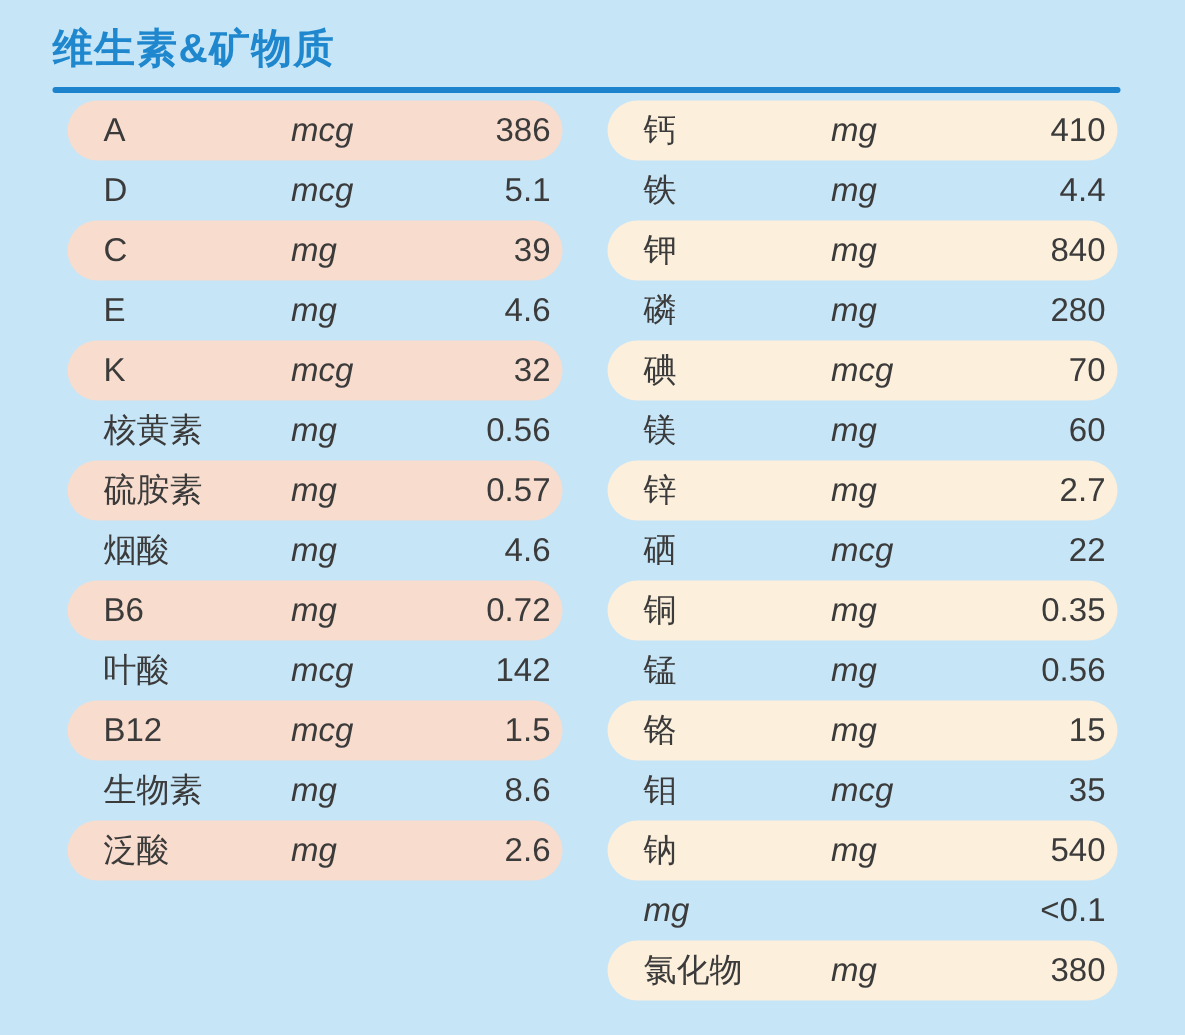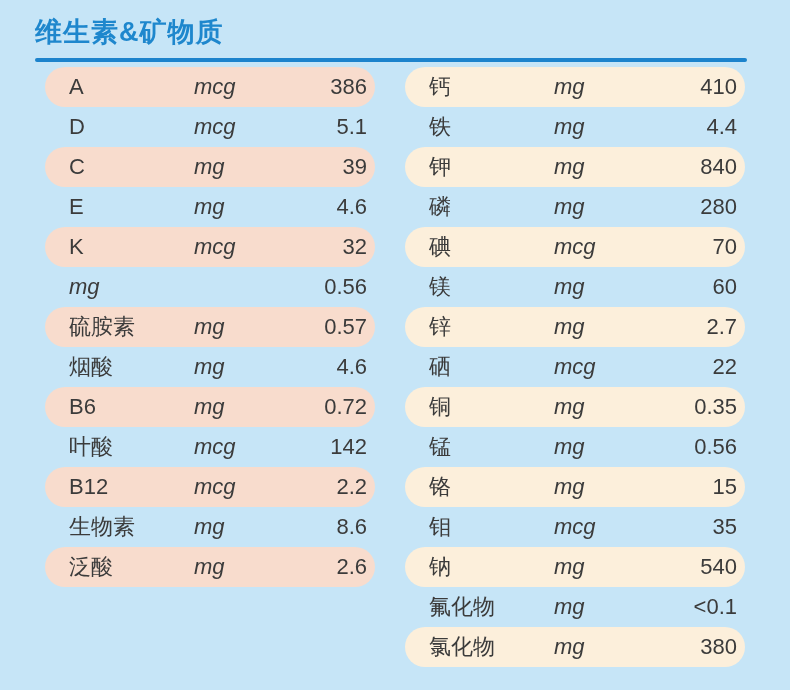--- a/index.html
+++ b/index.html
@@ -86,20 +86,21 @@
     <span class="cell-label">E</span>
     <span class="cell-unit">mg</span>
     <span class="cell-value">4.6</span>
   </div>
       <div class="row pill">
     <span class="cell-label">K</span>
     <span class="cell-unit">mcg</span>
     <span class="cell-value">32</span>
   </div>
       <div class="row">
+    <span class="cell-label">核黄素</span>
     <span class="cell-unit">mg</span>
     <span class="cell-value">0.56</span>
   </div>
       <div class="row pill">
     <span class="cell-label">硫胺素</span>
     <span class="cell-unit">mg</span>
     <span class="cell-value">0.57</span>
   </div>
       <div class="row">
     <span class="cell-label">烟酸</span>
@@ -112,21 +113,21 @@
     <span class="cell-value">0.72</span>
   </div>
       <div class="row">
     <span class="cell-label">叶酸</span>
     <span class="cell-unit">mcg</span>
     <span class="cell-value">142</span>
   </div>
       <div class="row pill">
     <span class="cell-label">B12</span>
     <span class="cell-unit">mcg</span>
-    <span class="cell-value">2.2</span>
+    <span class="cell-value">1.5</span>
   </div>
       <div class="row">
     <span class="cell-label">生物素</span>
     <span class="cell-unit">mg</span>
     <span class="cell-value">8.6</span>
   </div>
       <div class="row pill">
     <span class="cell-label">泛酸</span>
     <span class="cell-unit">mg</span>
     <span class="cell-value">2.6</span>
@@ -192,21 +193,20 @@
     <span class="cell-label">钼</span>
     <span class="cell-unit">mcg</span>
     <span class="cell-value">35</span>
   </div>
       <div class="row pill">
     <span class="cell-label">钠</span>
     <span class="cell-unit">mg</span>
     <span class="cell-value">540</span>
   </div>
       <div class="row">
-    <span class="cell-label">氟化物</span>
     <span class="cell-unit">mg</span>
     <span class="cell-value">&lt;0.1</span>
   </div>
       <div class="row pill">
     <span class="cell-label">氯化物</span>
     <span class="cell-unit">mg</span>
     <span class="cell-value">380</span>
   </div>
     </div>
 </div>

